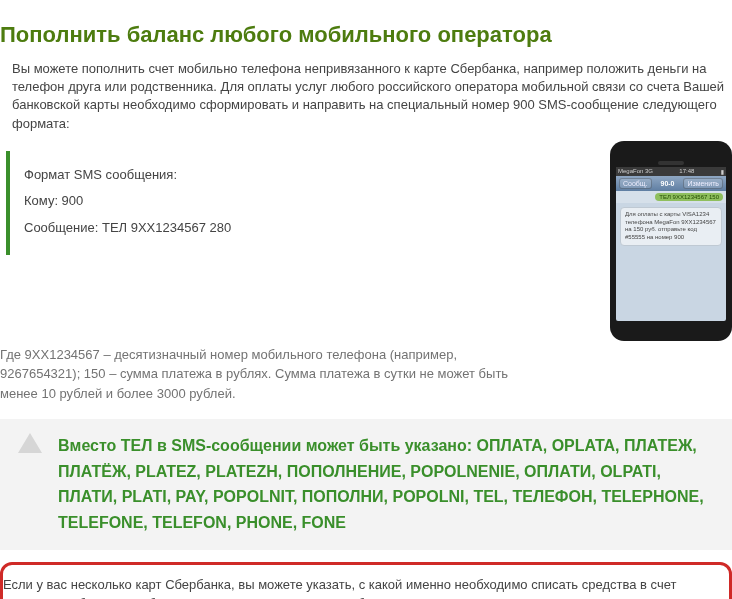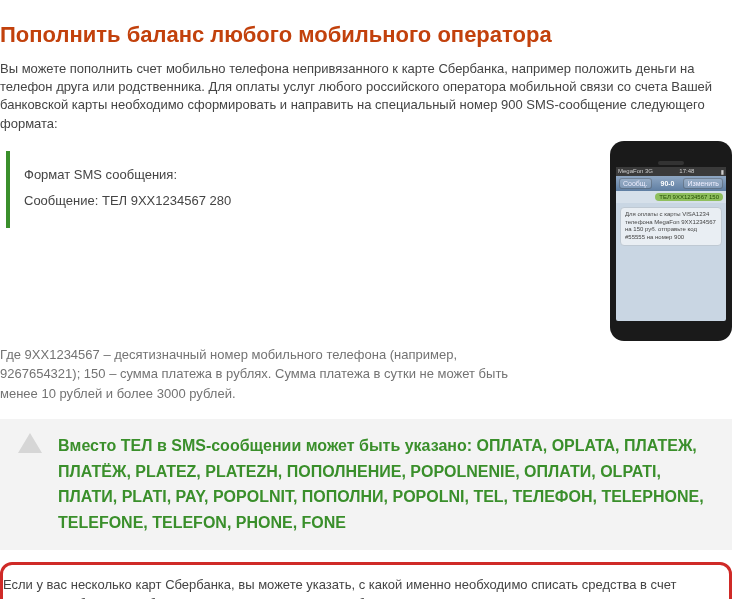--- a/index.html
+++ b/index.html
@@ -10,28 +10,29 @@
     color: #333;
     background: #fff;
     width: 732px;
   }
   .content {
     padding: 16px 0 16px 0;
   }
   h1 {
     font-size: 22px;
     font-weight: bold;
-    color: #c2410c;
+    color: #4d7c0f;
     margin: 6px 0 12px 0;
   }
   .intro {
     color: #444;
     line-height: 1.4;
     margin-bottom: 12px;
     max-width: 720px;
+    padding-left: 12px;
   }
   .sms-row {
     display: flex;
     align-items: flex-start;
     gap: 12px;
   }
   .sms-box {
     border-left: 4px solid #3a8f2b;
     padding: 12px 14px;
     margin: 6px 0 14px 6px;
@@ -174,20 +175,21 @@
 <body>
 
 <div class="content">
   <h1>Пополнить баланс любого мобильного оператора</h1>
 
   <div class="intro">Вы можете пополнить счет мобильно телефона непривязанного к карте Сбербанка, например положить деньги на телефон друга или родственника. Для оплаты услуг любого  российского оператора мобильной связи со счета Вашей банковской карты необходимо сформировать и направить на специальный номер 900 SMS-сообщение следующего формата:</div>
 
   <div class="sms-row">
     <div class="sms-box">
       <div class="label">Формат SMS сообщения:</div>
+      <div class="label">Кому: 900</div>
       <div class="label">Сообщение:  ТЕЛ 9XX1234567 280</div>
     </div>
 
     <div class="phone">
       <div class="phone-top"><span class="phone-speaker"></span></div>
       <div class="phone-screen">
         <div class="ps-status">
           <span>MegaFon 3G</span>
           <span>17:48</span>
           <span>▮</span>

